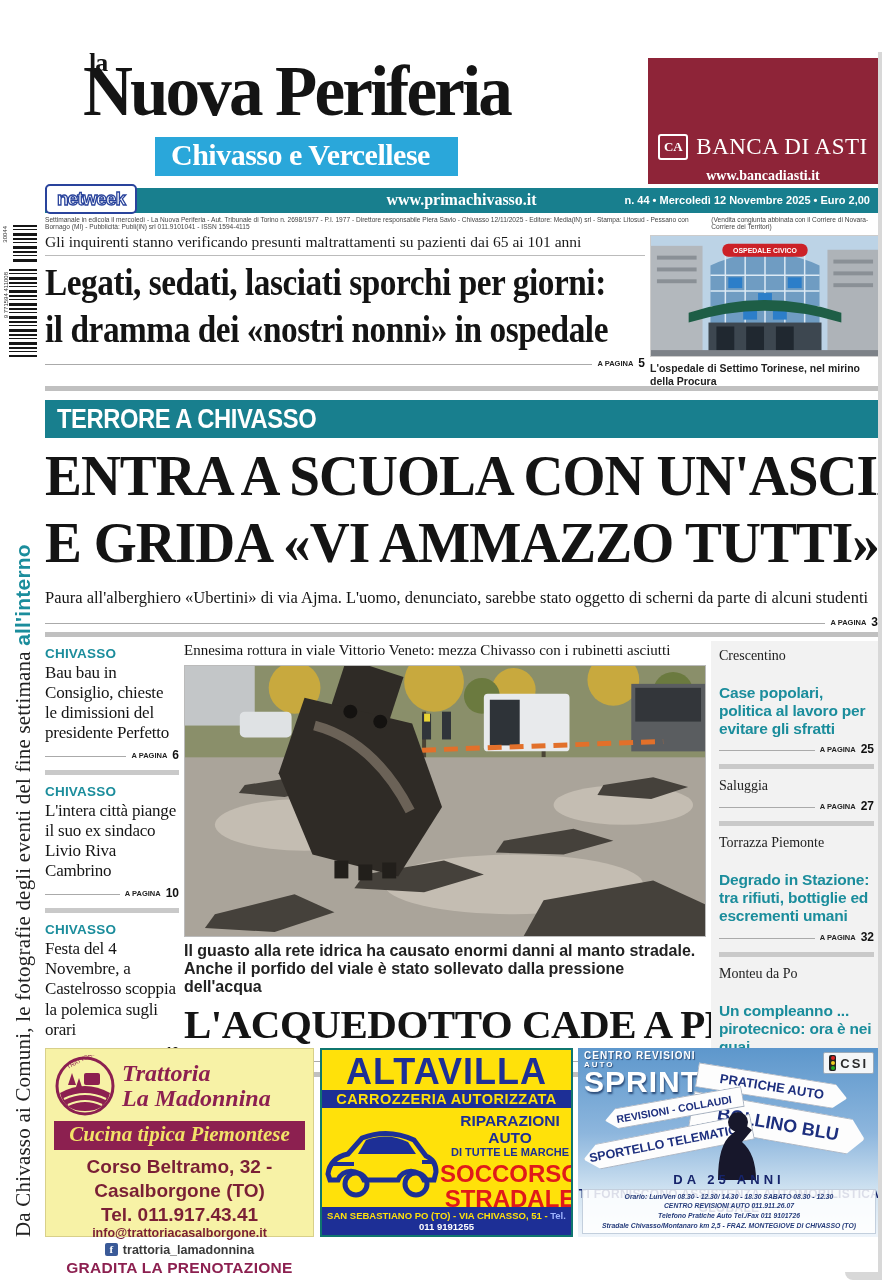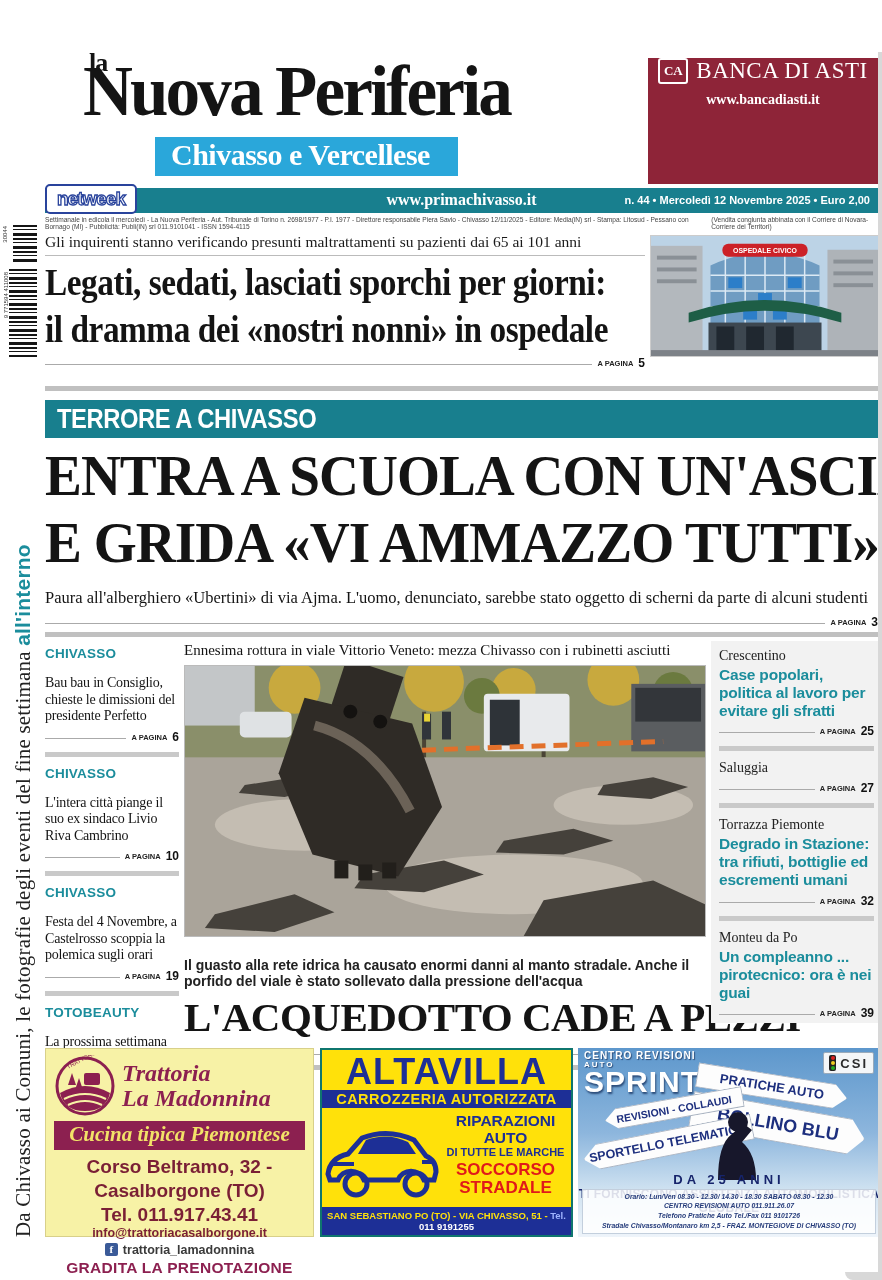--- a/index.html
+++ b/index.html
@@ -24,21 +24,21 @@
   .bc-num.n1{left:-2px;top:2px}
   .bc-num.n2{left:-1px;top:48px}
   .spine-text{position:absolute;left:0;top:352px;width:45px;height:885px;writing-mode:vertical-rl;transform:rotate(180deg);font-size:21px;color:#222;letter-spacing:.2px;text-align:left;line-height:45px}
   .spine-hl{font-family:var(--sans);font-weight:bold;color:var(--tealtxt)}
 
   
   .masthead{position:absolute;left:45px;top:48px;right:4px;height:140px}
   .logo-la{position:absolute;left:44px;top:0;font-weight:bold;font-size:26px;letter-spacing:-1px}
   .logo-main{position:absolute;left:38px;top:2px;font-weight:bold;font-size:72px;letter-spacing:-3px;transform:scaleX(.96);transform-origin:left;white-space:nowrap}
   .logo-sub{position:absolute;left:110px;top:89px;background:var(--cyan);color:#fff;font-weight:bold;font-size:30px;letter-spacing:-.5px;padding:1px 28px 4px 16px}
-  .banca{position:absolute;right:0;top:10px;width:230px;height:126px;background:var(--maroon);color:#fff;display:flex;flex-direction:column;align-items:center;justify-content:flex-start;gap:8px}
+  .banca{position:absolute;right:0;top:10px;width:230px;height:126px;background:var(--maroon);color:#fff;display:flex;flex-direction:column;align-items:center;justify-content:flex-end;gap:8px}
   .banca-row{display:flex;align-items:center;gap:8px}
   .banca-logo{width:30px;height:26px;border:2px solid #fff;border-radius:3px;display:flex;align-items:center;justify-content:center;font-size:13px;font-weight:bold}
   .banca-name{font-size:23px;letter-spacing:.5px}
   .banca-url{font-weight:bold;font-size:14px}
 
   
   .infobar{position:absolute;left:45px;top:188px;right:4px;height:25px;background:var(--teal)}
   .netweek{position:absolute;left:0;top:-4px;background:#fff;border:2px solid #29439c;border-radius:5px;padding:2px 10px;font-family:var(--sans);font-weight:bold;font-size:19px;letter-spacing:-1px;color:#fff;-webkit-text-stroke:1.3px #29439c}
   .site{position:absolute;left:0;right:0;top:3px;text-align:center;color:#fff;font-weight:bold;font-size:16px}
   .issue{position:absolute;right:8px;top:6px;color:#fff;font-family:var(--sans);font-weight:bold;font-size:11px}
@@ -66,29 +66,29 @@
   .lead-banner span{font-family:var(--sans);font-weight:bold;font-size:27px;letter-spacing:-.5px;transform:scaleX(.88);transform-origin:left}
   .lead-head{position:absolute;left:45px;top:442px;right:4px}
   .lead-head .hl{font-weight:bold;font-size:57px;line-height:1.18;letter-spacing:-1px;transform:scaleX(.97);transform-origin:left top;white-space:nowrap}
   .lead-sub{position:absolute;left:45px;top:588px;right:4px;font-size:16.5px}
   .lead-ref{position:absolute;left:45px;top:610px;right:4px}
   .rule-b{position:absolute;left:45px;top:632px;right:4px}
 
   
   .col-left{position:absolute;left:45px;top:646px;width:134px}
   .k-teal{font-family:var(--sans);font-weight:bold;font-size:13.5px;color:var(--tealtxt);letter-spacing:.2px}
-  .story-title{font-size:14px;line-height:1.18;margin-top:14px;letter-spacing:-.2px}
+  .story-title{font-size:17px;line-height:1.18;margin-top:2px;letter-spacing:-.2px}
   .col-right{position:absolute;left:711px;top:641px;width:171px;background:#f2f2f2;padding:7px 8px 4px 8px}
   .r-kicker{font-size:14px;color:#222}
-  .r-title{font-family:var(--sans);font-weight:bold;font-size:15.5px;line-height:1.15;color:var(--tealtxt);margin-top:2px;letter-spacing:-.2px}
+  .r-title{font-family:var(--sans);font-weight:bold;font-size:15.5px;line-height:1.15;color:var(--tealtxt);margin-top:20px;letter-spacing:-.2px}
 
   .col-center{position:absolute;left:184px;top:642px;width:522px}
   .c-kicker{font-size:15px;padding-bottom:6px;white-space:nowrap}
   .road-photo{display:block;width:522px;height:272px;border:1px solid #bbb}
-  .c-cap{font-family:var(--sans);font-weight:bold;font-size:14px;color:#222;margin-top:20px}
+  .c-cap{font-family:var(--sans);font-weight:bold;font-size:16px;color:#222;margin-top:5px}
   .c-head{font-weight:bold;font-size:41px;letter-spacing:-.5px;margin-top:4px;white-space:nowrap}
   .c-rule{margin-top:6px}
 
   
   .ad{position:absolute;top:1048px;height:189px}
   
   .ad-trat{left:45px;width:269px;background:#f7f2a6;border:1px solid #d8d08a;padding:6px 8px;font-family:var(--sans);text-align:center}
   .trat-top{display:flex;align-items:center;gap:6px}
   .trat-logo{flex:0 0 62px}
   .trat-name{font-family:var(--serif);font-style:italic;font-weight:bold;color:#8c2050;font-size:24px;line-height:1.05;text-align:left;white-space:nowrap}
@@ -100,21 +100,21 @@
   .trat-foot{color:#8c2050;font-weight:bold;font-size:15.5px;margin-top:2px;letter-spacing:.3px}
   
   .ad-alta{left:320px;width:253px;background:#ffe10a;border:2px solid #0f766e;font-family:var(--sans);overflow:hidden}
   .alta-name{color:#1d2f96;font-weight:bold;font-size:36px;text-align:center;letter-spacing:1px;line-height:1.05;margin-top:2px;transform:scaleY(1.05)}
   .alta-bar{background:#1d2f96;color:#ffe10a;font-weight:bold;font-size:14.5px;text-align:center;padding:1px 0;letter-spacing:.5px}
   .alta-mid{display:flex;margin-top:4px}
   .alta-car{flex:0 0 118px}
   .alta-txt{flex:1;text-align:center}
   .alta-l1{color:#1d2f96;font-weight:bold;font-size:15.5px;line-height:1.1}
   .alta-l2{color:#1d2f96;font-weight:bold;font-size:11px}
-  .alta-red{color:#e01a1a;font-weight:bold;font-size:17px;line-height:1.05;margin-top:3px}
+  .alta-red{color:#e01a1a;font-weight:bold;font-size:24px;line-height:1.05;margin-top:3px}
   .alta-foot{position:absolute;left:0;right:0;bottom:0;background:#1d2f96;color:#ffe10a;font-weight:bold;font-size:9.5px;text-align:center;padding:3px 0}
   .alta-tel-label{color:#9fb4ff;font-weight:bold}
   .alta-tel{color:#fff}
   
   .ad-sprint{left:578px;width:302px;background:linear-gradient(to bottom,#5d97cc 0%,#8db6dd 45%,#cfe2f1 75%,#eef4fa 100%);font-family:var(--sans);overflow:hidden}
   .sp-head{position:absolute;left:6px;top:3px;color:#fff;line-height:1}
   .sp-h1{font-weight:bold;font-size:10px;letter-spacing:1px;text-shadow:1px 1px 1px #2a4a77}
   .sp-h2{font-weight:bold;font-size:8px;letter-spacing:2px;text-shadow:1px 1px 1px #2a4a77}
   .sp-name{font-weight:bold;font-size:30px;letter-spacing:1px;text-shadow:1px 2px 2px #2a4a77;margin-top:-2px}
   .sp-csi{position:absolute;right:6px;top:4px;background:#f4f6f8;border:1px solid #9ab;border-radius:2px;padding:2px 5px;display:flex;align-items:center;gap:4px}
@@ -211,20 +211,21 @@
       <text x="115" y="17" text-anchor="middle" font-family="Liberation Sans,sans-serif" font-size="7" font-weight="bold" fill="#ffffff">OSPEDALE CIVICO</text>
       <path d="M38 78 q77 -26 154 0 l0 10 q-77 -24 -154 0 Z" fill="#1e5e46"></path>
       <rect x="58" y="88" width="114" height="34" fill="#3d4750"></rect>
       <g fill="#202830">
           <rect x="66" y="92" width="18" height="30"></rect>
           <rect x="96" y="92" width="18" height="30"></rect>
           <rect x="126" y="92" width="18" height="30"></rect>
         </g>
       <rect x="0" y="116" width="230" height="6" fill="#7d8288"></rect>
     </svg>
+    <div class="photo-cap">L'ospedale di Settimo Torinese, nel mirino della Procura</div>
   </div>
   <div class="rule-a thick-rule"></div>
 
   <div class="lead-banner">
     <span>TERRORE A CHIVASSO</span>
   </div>
   <section class="lead-head">
     <div class="hl">ENTRA A SCUOLA CON UN'ASCIA</div>
     <div class="hl">E GRIDA «VI AMMAZZO TUTTI»</div>
   </section>

